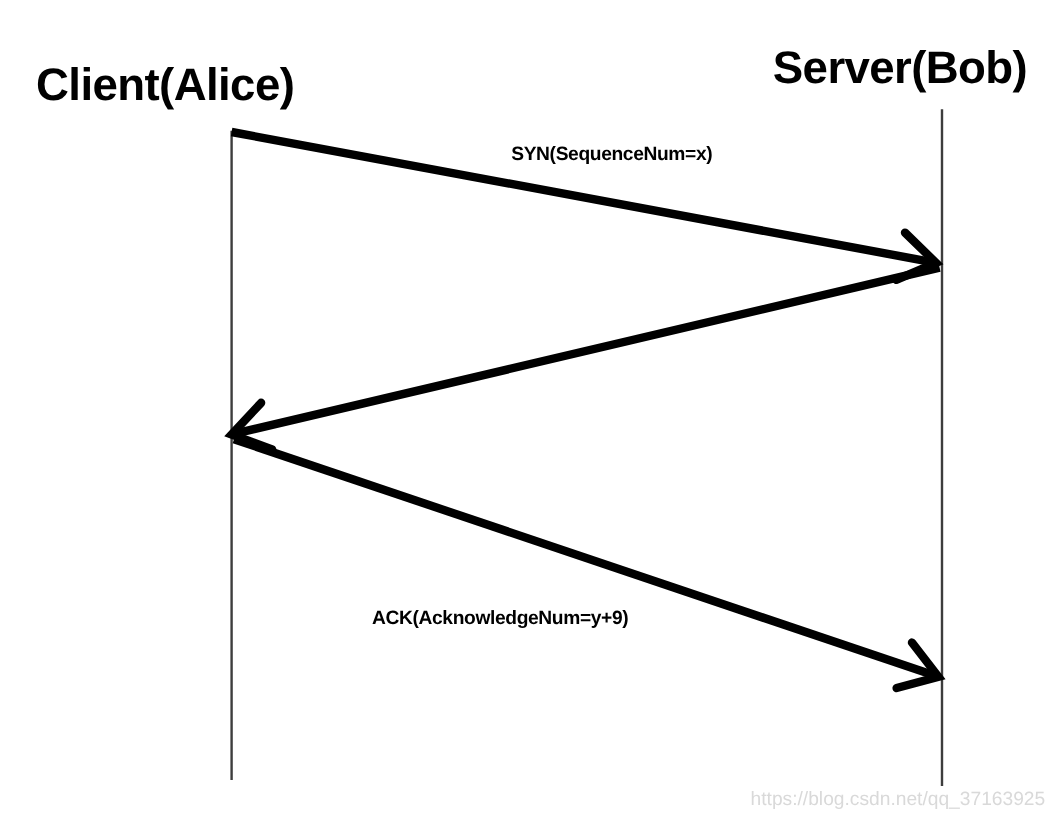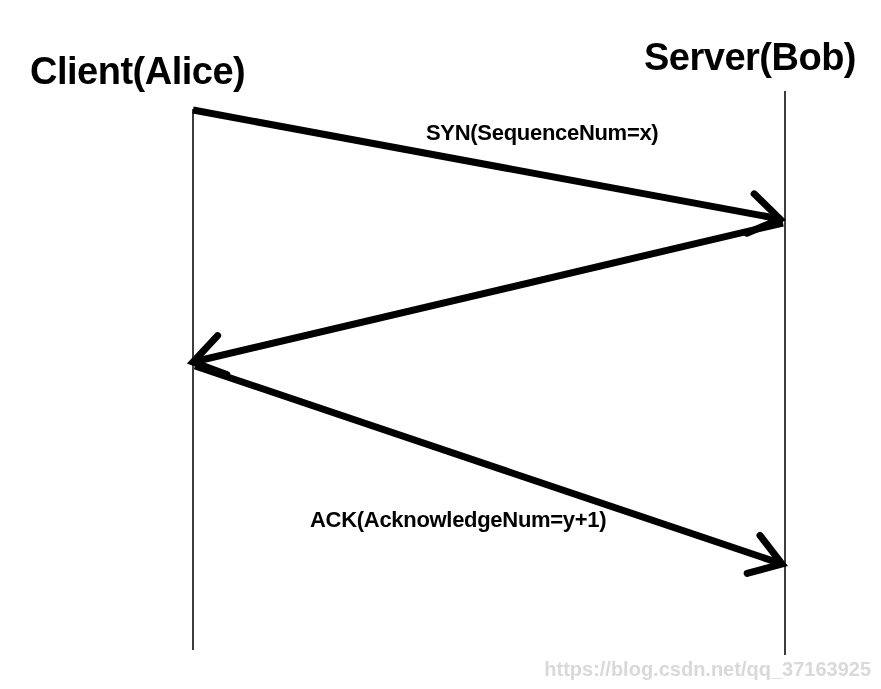--- a/index.html
+++ b/index.html
@@ -40,35 +40,35 @@
     font-size: 38px;
     font-weight: 600;
     color: var(--text, #000000);
     white-space: nowrap;
     letter-spacing: -0.5px;
   }
   .actor.client { left: 30px;  top: 50px; }
   .actor.server { left: 644px; top: 36px; }
   .msg {
     position: absolute;
-    font-size: 22px;
+    font-size: 16px;
     font-weight: 700;
     color: var(--text, #000000);
     white-space: nowrap;
     letter-spacing: -0.3px;
   }
   .msg.m1 { left: 426px; top: 120px; }
   .msg.m2 { left: 212px; top: 361px; }
   .msg.m3 { left: 310px; top: 507px; }
   .watermark {
     position: absolute;
     right: 10px;
     top: 658px;
-    font-size: 20px;
-    font-weight: 700;
+    font-size: 16px;
+    font-weight: 400;
     color: var(--wm, #d9d9d9);
     white-space: nowrap;
   }
 </style>
 </head>
 <body>
 
 <div class="stage">
 
   <div class="actor client">Client(Alice)</div>
@@ -88,17 +88,17 @@
     <line class="msg-arrow" x1="193" y1="110" x2="780" y2="219" marker-end="url(#openArrow)"></line>
 
     <line class="msg-arrow" x1="783" y1="223" x2="193" y2="362" marker-end="url(#openArrow)"></line>
 
     <line class="msg-arrow" x1="195" y1="366" x2="782" y2="564" marker-end="url(#openArrow)"></line>
   </svg>
 
   <div class="msg m1">SYN(SequenceNum=x)</div>
 
 
-  <div class="msg m3">ACK(AcknowledgeNum=y+1)</div>
+  <div class="msg m3">ACK(AcknowledgeNum=y+9)</div>
 
   <div class="watermark">https://blog.csdn.net/qq_37163925</div>
 
 </div>
 
 </body></html>

